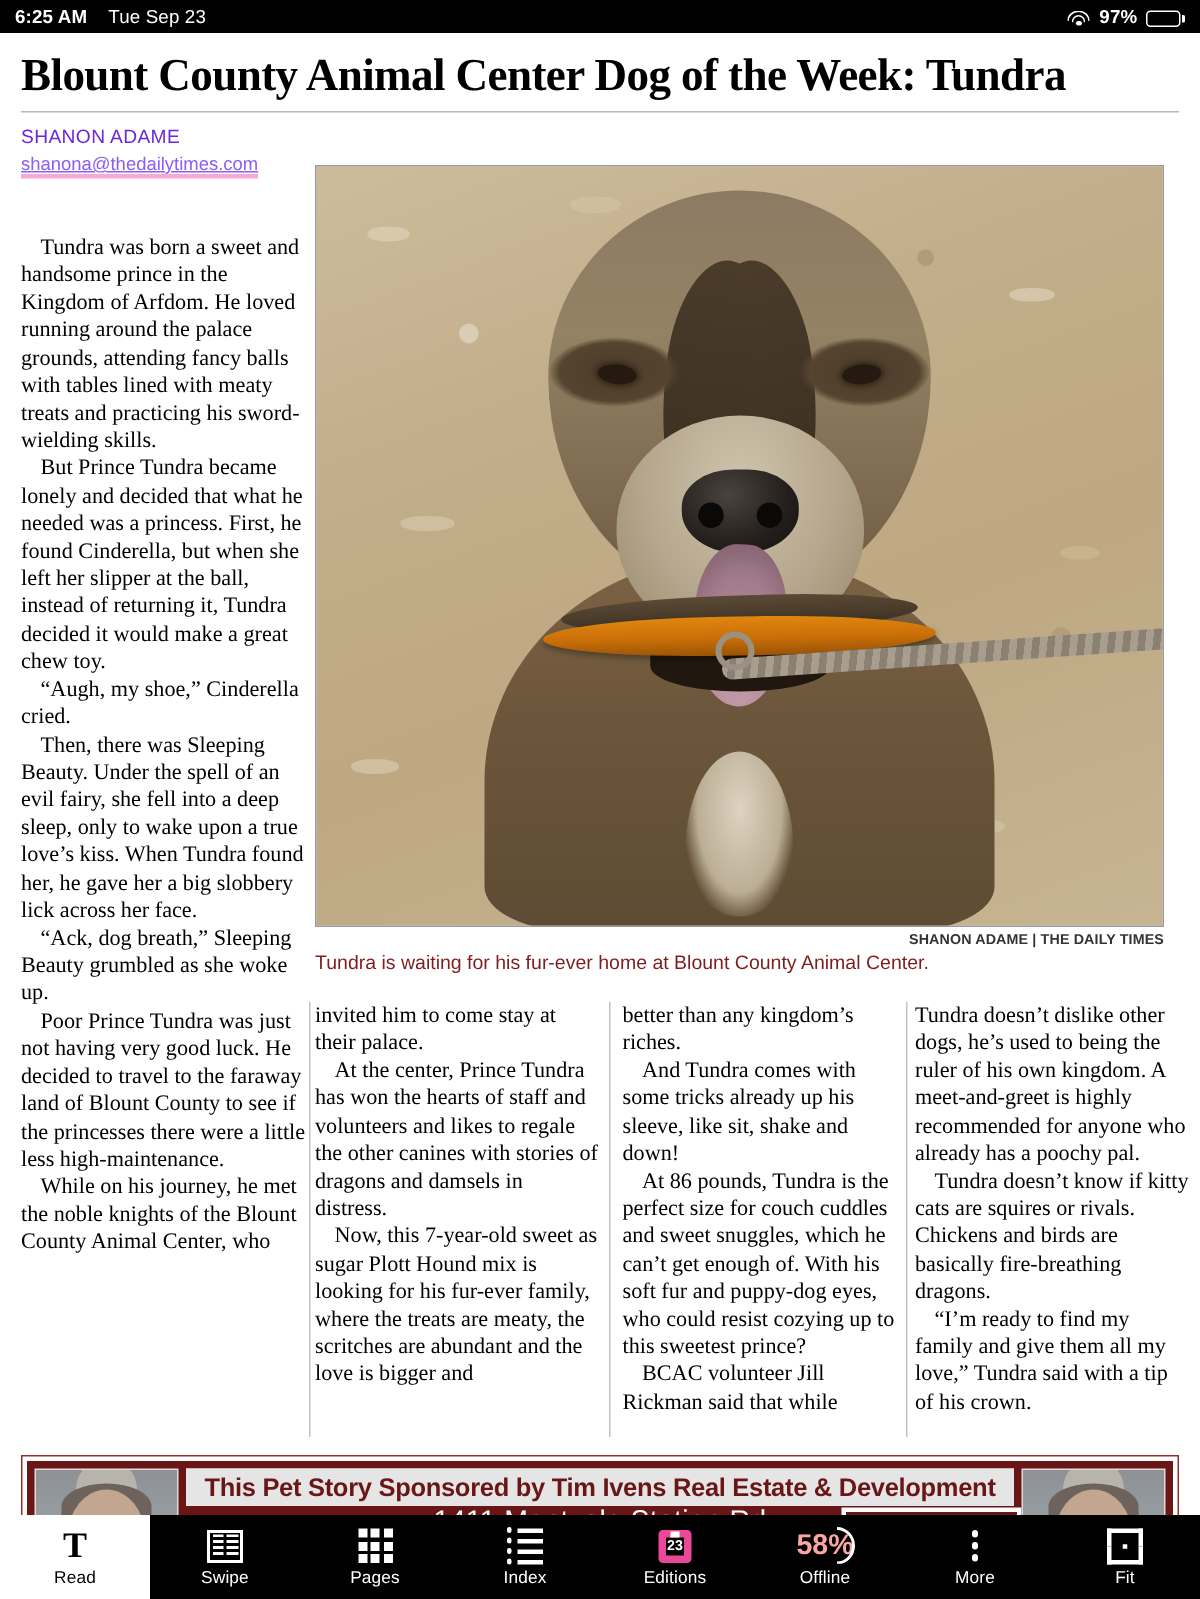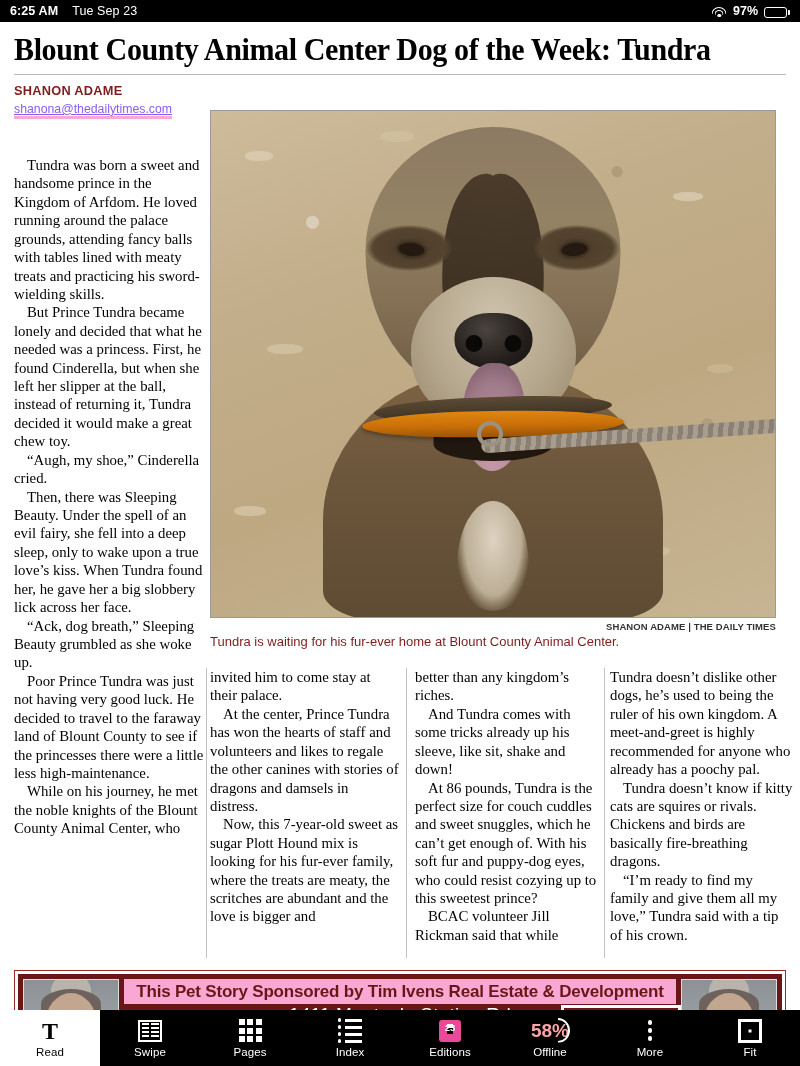--- a/index.html
+++ b/index.html
@@ -34,21 +34,21 @@
   .headline{
     font-family:"Liberation Serif", serif;
     font-weight:bold; font-size:30.5px; line-height:1.06;
     letter-spacing:-.4px; color:#000;
     padding:12px 0 6px 0; white-space:nowrap;
     transform:scaleX(.985); transform-origin:left center;
   }
   .hr-thin{height:1px;background:#b8b8b8;margin:2px 0 8px 0;}
 
   .byline-wrap{width:190px;}
-  .byline-name{font-size:12.8px;font-weight:bold;letter-spacing:.25px;color:#7f1d1d;}
+  .byline-name{font-size:12.8px;font-weight:normal;letter-spacing:.25px;color:#6d28d9;}
   .byline-mail{font-size:12.3px;color:#8b5cf6;border-bottom:3px solid #f9a8d4;display:inline-block;
                padding-bottom:.5px;margin-top:3.5px;}
 
   
   .photo-block{position:absolute; left:210px; top:88px; width:566px;}
   .photo{width:566px;height:508px;border:1px solid #9a9a9a;position:relative;overflow:hidden;
      background:
        radial-gradient(circle at 18% 22%, rgba(255,255,255,.35) 0 6px, transparent 7px),
        radial-gradient(circle at 72% 12%, rgba(140,118,90,.35) 0 5px, transparent 6px),
        radial-gradient(circle at 44% 78%, rgba(255,255,255,.3) 0 7px, transparent 8px),
@@ -126,21 +126,21 @@
   .ad-photo{width:96px;margin:5px;background:
       radial-gradient(circle at 50% 30%,#b9b3ad 0 36%,rgba(0,0,0,0) 37%),
       linear-gradient(180deg,#8d9196 0%,#9aa0a4 100%);
       border:1px solid #ddd;position:relative;overflow:hidden;}
   .ad-face{position:absolute;left:50%;top:30%;transform:translateX(-50%);
       width:52px;height:64px;border-radius:50% 50% 46% 46%;background:#c2a68f;}
   .ad-hair{position:absolute;left:50%;top:22%;transform:translateX(-50%);
       width:60px;height:30px;border-radius:50% 50% 0 0;background:#6d635c;}
   .ad-mid{flex:1;display:flex;flex-direction:column;align-items:center;justify-content:flex-start;
       background:#fff;margin:5px 0;}
-  .ad-band{width:100%;background:#f9a8d4;text-align:center;}
+  .ad-band{width:100%;background:#e5e5e5;text-align:center;}
   .ad-title{color:#6b1616;font-weight:bold;font-size:17px;letter-spacing:-.2px;padding:3px 0 2px;}
   .ad-addr-wrap{width:100%;flex:1;background:#6b1616;display:flex;align-items:center;justify-content:center;}
   .ad-addr{color:#fff;font-size:19px;letter-spacing:.2px;}
   .ad-logo{position:absolute;right:104px;bottom:0;width:120px;height:26px;border:3px solid #fff;
       background:#6b1616;color:#fff;font-weight:bold;font-size:20px;text-align:center;line-height:20px;}
 
   
   .toolbar{position:absolute;left:0;bottom:0;width:800px;height:56px;background:#000;
       display:flex;align-items:stretch;}
   .tb-item{flex:1;display:flex;flex-direction:column;align-items:center;justify-content:center;
@@ -151,21 +151,21 @@
   .ico-T{font-family:"Liberation Serif",serif;font-weight:bold;font-size:24px;line-height:1;}
   .ico-paper{width:24px;height:22px;border:2px solid #fff;display:flex;gap:1.5px;padding:1.5px;}
   .ico-paper span{flex:1;background:
       repeating-linear-gradient(180deg,#fff 0 2px,#000 2px 4px);}
   .ico-grid{display:grid;grid-template-columns:repeat(3,6px);grid-template-rows:repeat(3,6px);gap:2.5px;}
   .ico-grid i{background:#fff;}
   .ico-list{display:flex;flex-direction:column;gap:3.5px;}
   .ico-list i{display:flex;align-items:center;gap:4px;}
   .ico-list i:before{content:"";width:3.5px;height:3.5px;background:#fff;border-radius:50%;}
   .ico-list i:after{content:"";width:17px;height:3px;background:#fff;}
-  .ico-cal{width:22px;height:22px;border:8px solid #ec4899;border-radius:3px;position:relative;
+  .ico-cal{width:22px;height:22px;border:5px solid #ec4899;border-radius:3px;position:relative;
       display:flex;align-items:flex-end;justify-content:center;font-size:9.5px;font-weight:bold;
       padding-bottom:1px;}
   .ico-cal:before,.ico-cal:after{content:"";position:absolute;top:-4px;width:3px;height:4px;background:#fff;}
   .ico-cal:before{left:3px;} .ico-cal:after{right:3px;}
   .ico-offline{position:relative;width:52px;height:24px;display:flex;align-items:center;justify-content:center;}
   .ico-offline .pct{font-size:19px;color:#fca5a5;font-weight:bold;}
   .ico-offline .arc{position:absolute;right:6px;top:-1px;width:24px;height:25px;
       border:2.5px solid #fff;border-radius:50%;
       clip-path:polygon(50% 0,100% 0,100% 100%,50% 100%,50% 78%,68% 62%,68% 30%,50% 18%);}
   .ico-dots{display:flex;flex-direction:column;gap:3.5px;}

